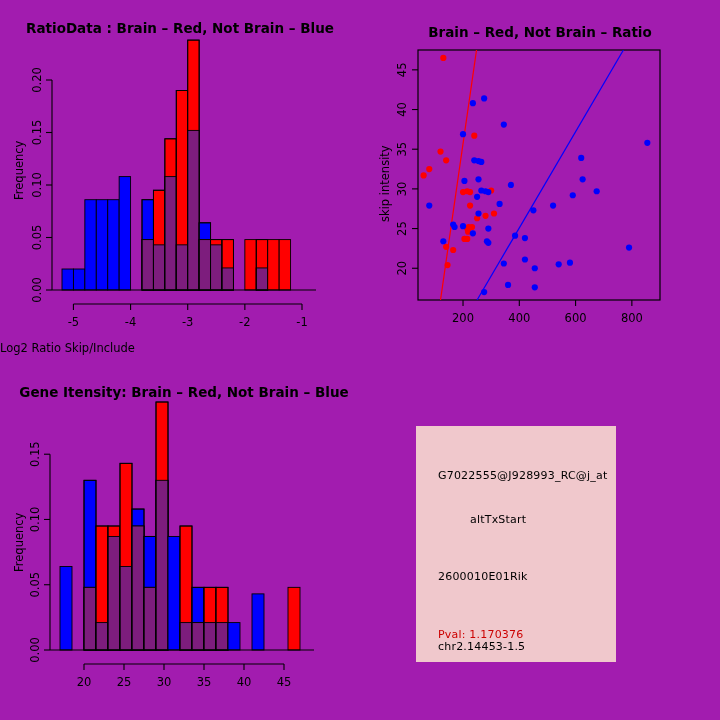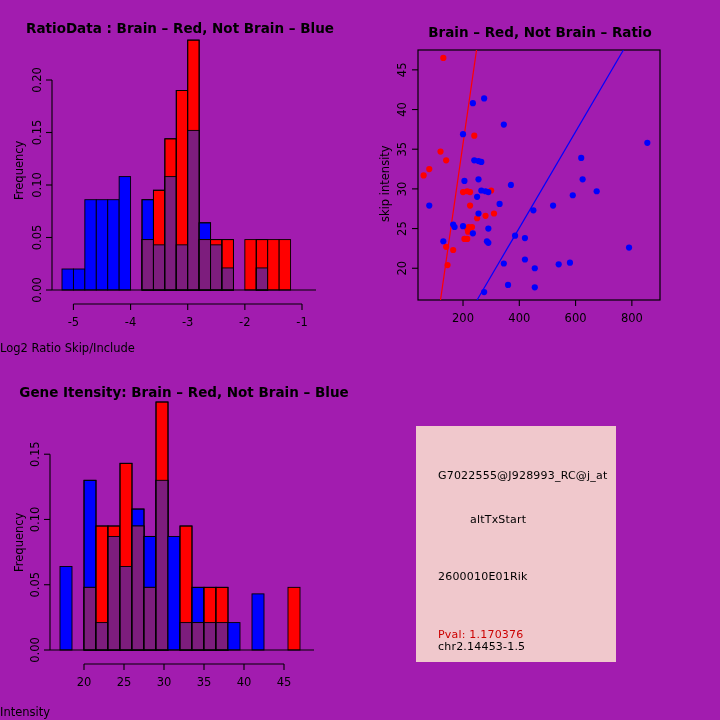--- a/index.html
+++ b/index.html
@@ -294,21 +294,20 @@
         <text x="164" y="294" font-family="&quot;DejaVu Sans&quot;, sans-serif" font-size="11.5" fill="#000" text-anchor="middle">30</text>
         <line x1="204" y1="272" x2="204" y2="278" stroke="#000" stroke-width="1.1"></line>
         <text x="204" y="294" font-family="&quot;DejaVu Sans&quot;, sans-serif" font-size="11.5" fill="#000" text-anchor="middle">35</text>
         <line x1="244" y1="272" x2="244" y2="278" stroke="#000" stroke-width="1.1"></line>
         <text x="244" y="294" font-family="&quot;DejaVu Sans&quot;, sans-serif" font-size="11.5" fill="#000" text-anchor="middle">40</text>
         <line x1="284" y1="272" x2="284" y2="278" stroke="#000" stroke-width="1.1"></line>
         <text x="284" y="294" font-family="&quot;DejaVu Sans&quot;, sans-serif" font-size="11.5" fill="#000" text-anchor="middle">45</text>
         <line x1="50" y1="258" x2="314" y2="258" stroke="#000" stroke-width="1.1"></line>
       </svg>
 
-    <div class="axlab" style="left:0;right:0;top:345px;">Intensity</div>
     <div class="ylab" style="left:12px;top:212px;">Frequency</div>
   </div>
 
   <div class="panel" style="left:360px;top:360px;width:360px;height:360px;">
     <div class="infobox" style="left:56px;top:66px;width:200px;height:236px;">
       <div class="infoline" style="left:22px;top:43px;">G7022555@J928993_RC@j_at</div>
       <div class="infoline" style="left:22px;top:87px;margin-left:32px;">altTxStart</div>
       <div class="infoline" style="left:22px;top:144px;">2600010E01Rik</div>
       <div class="infoline" style="left:22px;top:173px;margin-top:41px;">chr2.14453-1.5</div>
       <div class="infoline pv" style="left:22px;top:202px;">Pval: 1.170376</div>

